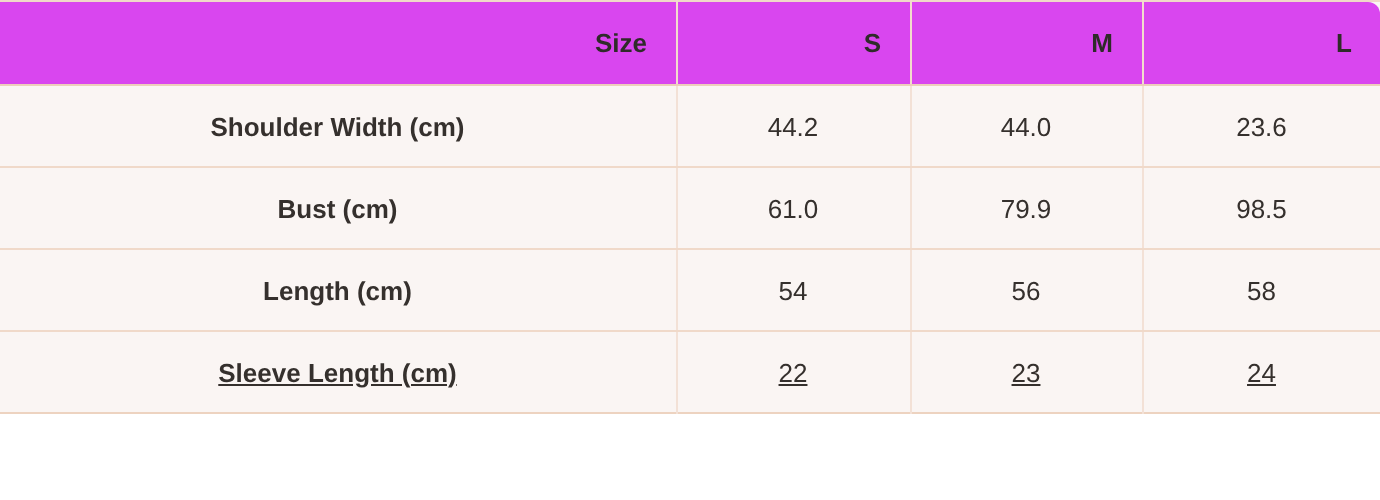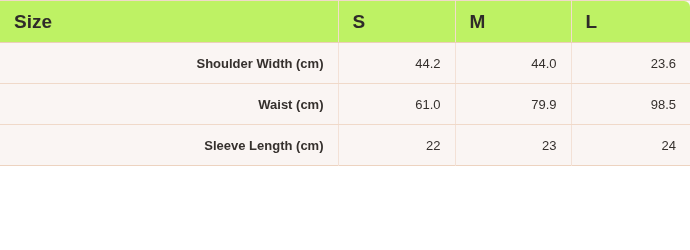--- a/index.html
+++ b/index.html
@@ -30,26 +30,26 @@
     border-bottom: 1px solid #edd3c0;
   }
 
   
   col.c-label { width: 338px; }
   col.c-s     { width: 117px; }
   col.c-m     { width: 116px; }
   col.c-l     { width: 119px; }
 
   thead tr.header-row th {
-    background: #bef264;
+    background: #d946ef;
     height: 41px;
     padding: 0 14px;
-    text-align: left;
+    text-align: right;
     vertical-align: middle;
-    font-size: 19px;
+    font-size: 13px;
     font-weight: bold;
     color: #2f2b29;
     border-right: 1px solid #f3dccc;
     border-bottom: 1px solid #eccfba;
     white-space: nowrap;
     overflow: hidden;
   }
   thead tr.header-row th:last-child {
     border-right: none;
   }
@@ -57,34 +57,35 @@
     border-top-left-radius: 0;
   }
   thead tr.header-row th:last-child {
     border-top-right-radius: 6px;
   }
 
   tbody tr.body-row td {
     background: #faf5f3;
     height: 40px;
     padding: 0 14px;
-    text-align: right;
+    text-align: center;
     vertical-align: middle;
     font-size: 13px;
     color: #35302d;
     border-right: 1px solid #f3e1d6;
     border-bottom: 1px solid #f0d9c9;
     white-space: nowrap;
     overflow: hidden;
   }
   tbody tr.body-row td:last-child {
     border-right: none;
   }
   tbody tr.body-row:last-child td {
     border-bottom: none;
+    text-decoration: underline;
   }
 
   td.row-label {
     font-weight: bold;
     color: #2f2b29;
   }
   td.row-value {
     font-weight: normal;
     color: #3a3431;
   }
@@ -109,24 +110,30 @@
       </tr>
     </thead>
     <tbody>
       <tr class="body-row">
         <td class="row-label">Shoulder Width (cm)</td>
         <td class="row-value">44.2</td>
         <td class="row-value">44.0</td>
         <td class="row-value">23.6</td>
       </tr>
       <tr class="body-row">
-        <td class="row-label">Waist (cm)</td>
+        <td class="row-label">Bust (cm)</td>
         <td class="row-value">61.0</td>
         <td class="row-value">79.9</td>
         <td class="row-value">98.5</td>
+      </tr>
+      <tr class="body-row">
+        <td class="row-label">Length (cm)</td>
+        <td class="row-value">54</td>
+        <td class="row-value">56</td>
+        <td class="row-value">58</td>
       </tr>
       <tr class="body-row">
         <td class="row-label">Sleeve Length (cm)</td>
         <td class="row-value">22</td>
         <td class="row-value">23</td>
         <td class="row-value">24</td>
       </tr>
     </tbody>
   </table>
 </div>

